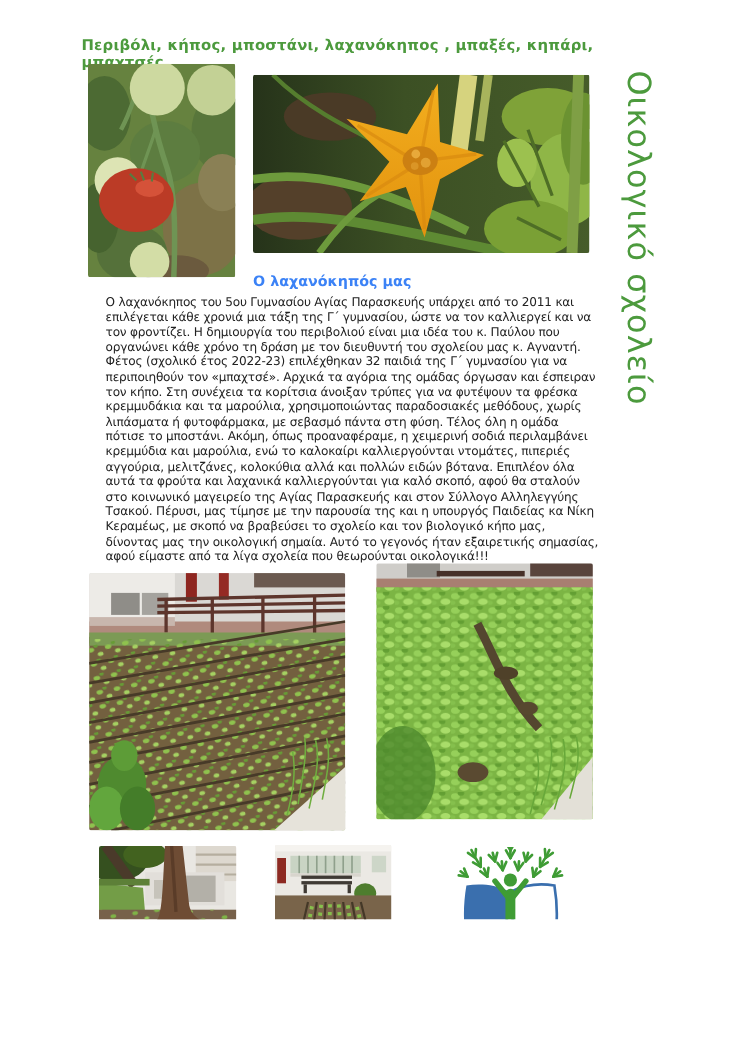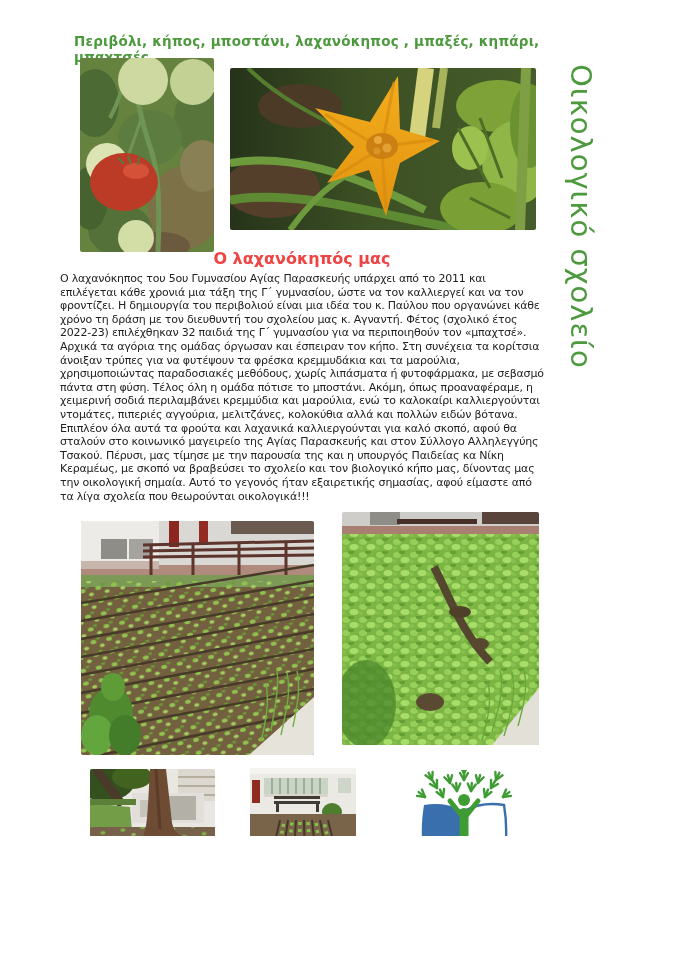--- a/index.html
+++ b/index.html
@@ -21,24 +21,24 @@
   .ph-tomato{left:80px;top:58px;width:134px;height:194px;}
   .ph-flower{left:230px;top:68px;width:306px;height:162px;}
   .ph-garden{left:81px;top:521px;width:233px;height:234px;}
   .ph-lettuce{left:342px;top:512px;width:197px;height:233px;}
   .ph-tree{left:90px;top:769px;width:125px;height:147px;}
   .ph-school{left:250px;top:768px;width:106px;height:148px;}
   .article{
     position:absolute;left:60px;top:249px;width:484px;color:#222222;
   }
   .article h3{
-    margin:0 0 4px 0;text-align:center;font-size:16px;font-weight:bold;color:#ef4444;
+    margin:0 0 4px 0;text-align:center;font-size:13px;font-weight:bold;color:#3b82f6;
   }
   .article .body{
-    font-size:11px;line-height:13.6px;letter-spacing:-.2px;text-align:left;
+    font-size:11px;line-height:13.6px;letter-spacing:-.2px;text-align:left;margin-left:36px;
   }
   .article .byline{
     margin-top:3px;font-size:11px;text-align:right;padding-right:2px;
   }
   .logo{
     position:absolute;left:406px;top:770px;width:116px;text-align:center;
   }
   .logo .mark{width:104px;height:100px;margin:0 auto;}
   .logo .lt{
     color:#000000;font-weight:bold;font-size:16.5px;line-height:18px;

